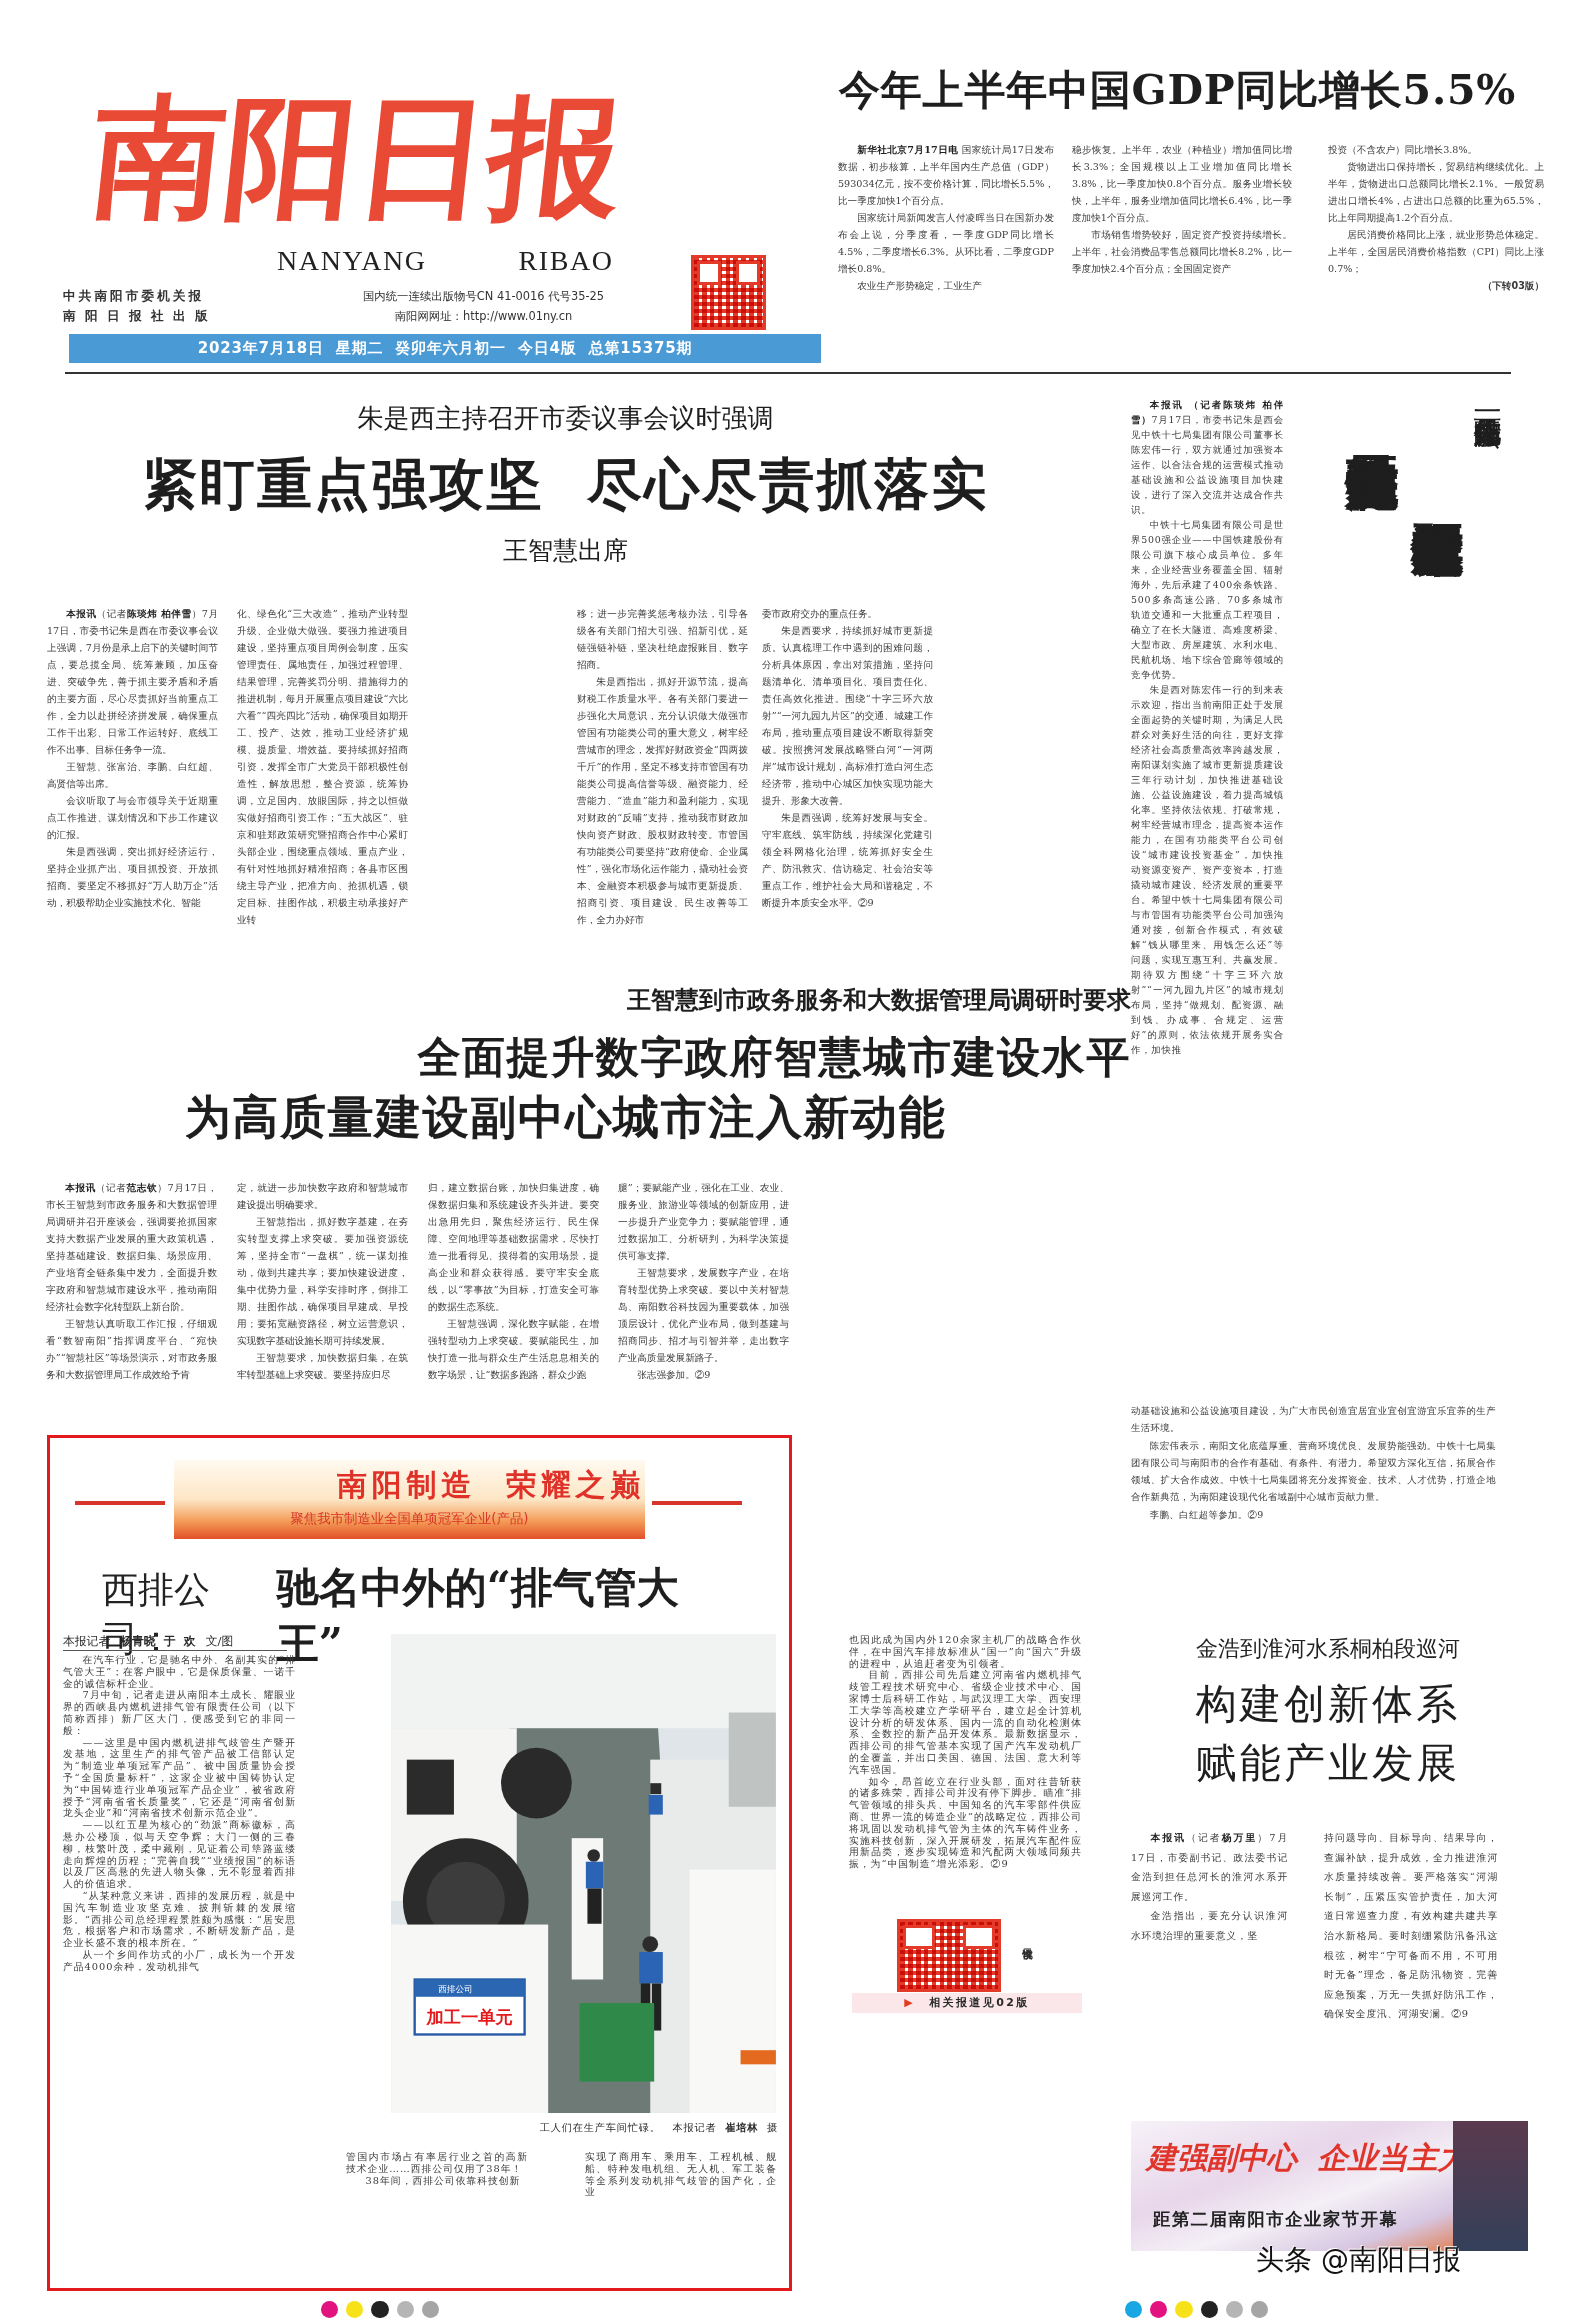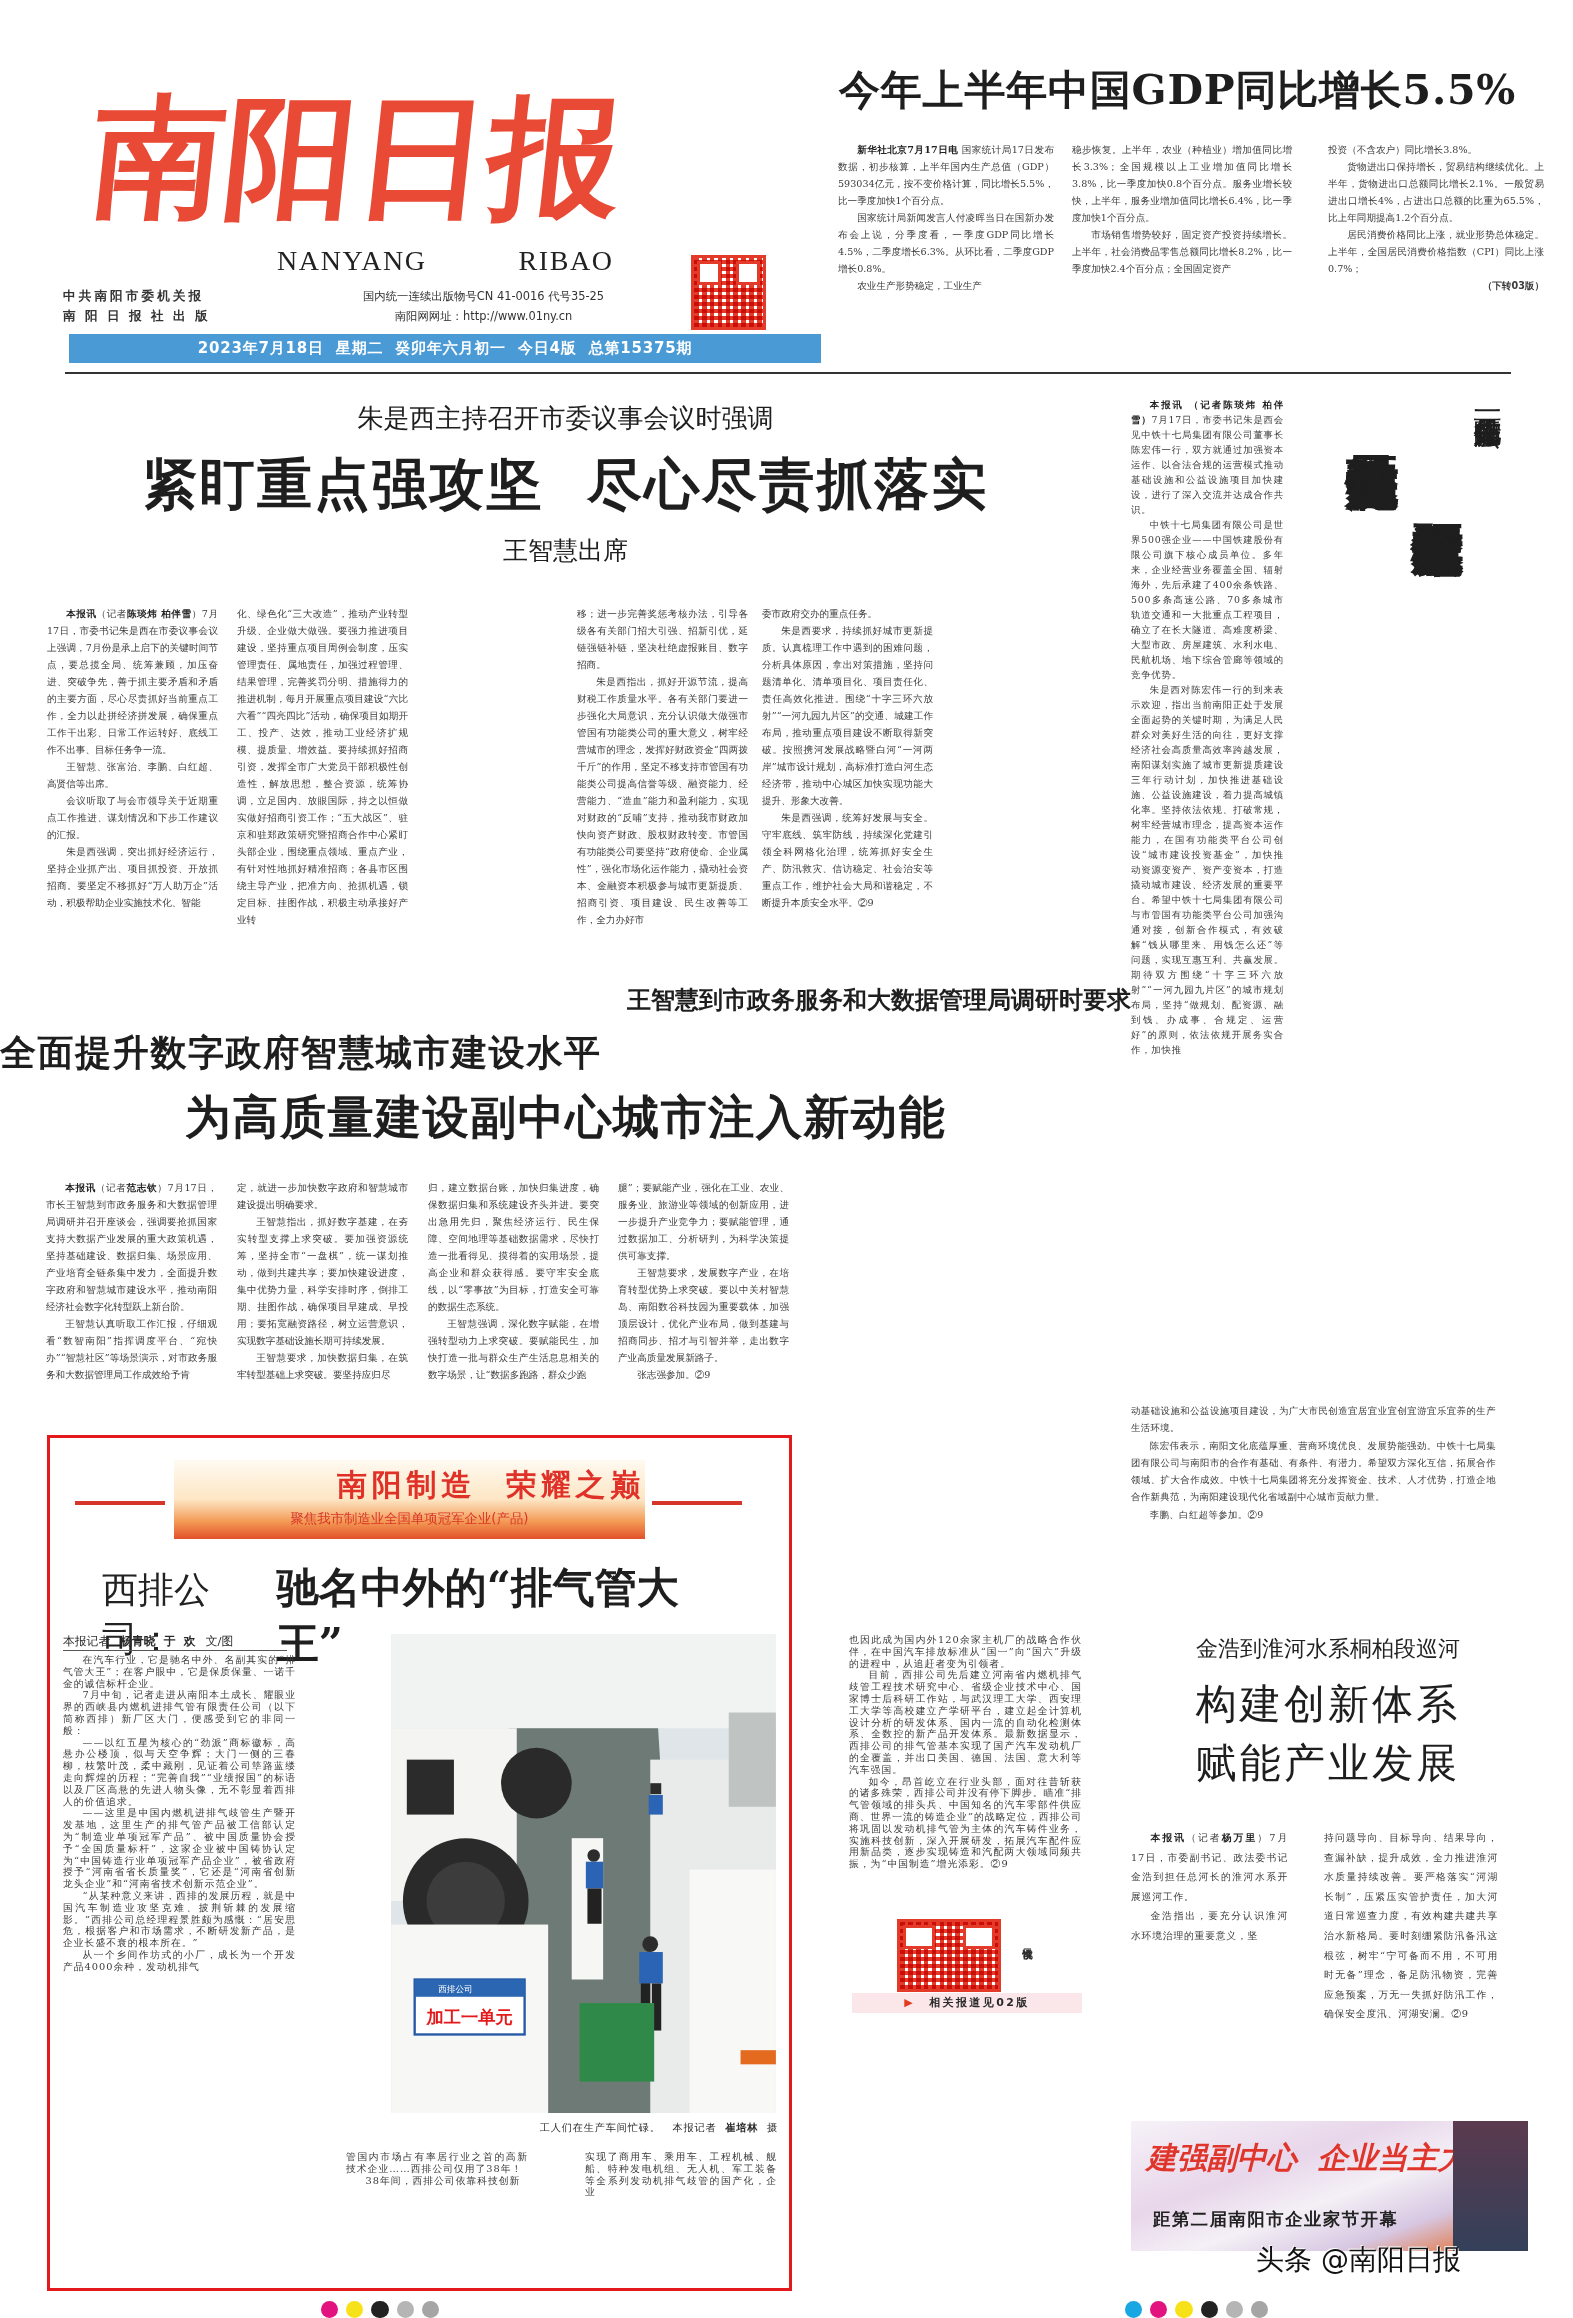--- a/index.html
+++ b/index.html
@@ -106,21 +106,21 @@
 <div class="abs vert head-sans" style="left:1344px;top:416px;font-size:52px;line-height:57px">加快基础设施和公益设施项目建设</div>
 <div class="abs vert head-sans" style="left:1409px;top:483px;font-size:52px;line-height:57px">做活资本运作破解资金瓶颈</div>
 <div class="abs vert head-sans" style="left:1472px;top:397px;font-size:28px;font-weight:normal;line-height:31px">朱是西会见陈宏伟一行</div>
 <div class="abs col" style="left:1131px;top:1402px;width:365px;font-size:9.4px;line-height:17.3px;letter-spacing:0.4px">
   <p class="noind">动基础设施和公益设施项目建设，为广大市民创造宜居宜业宜创宜游宜乐宜养的生产生活环境。</p>
   <p>陈宏伟表示，南阳文化底蕴厚重、营商环境优良、发展势能强劲。中铁十七局集团有限公司与南阳市的合作有基础、有条件、有潜力。希望双方深化互信，拓展合作领域、扩大合作成效。中铁十七局集团将充分发挥资金、技术、人才优势，打造企地合作新典范，为南阳建设现代化省域副中心城市贡献力量。</p>
   <p>李鹏、白红超等参加。②9</p>
 </div>
 
 <div class="abs head-sans" style="left:0;top:984px;width:1131px;text-align:right;font-size:24px">王智慧到市政务服务和大数据管理局调研时要求</div>
-<div class="abs head-sans" style="left:0;top:1029px;width:1131px;text-align:left;font-size:36px;letter-spacing:1.6px">全面提升数字政府智慧城市建设水平</div>
+<div class="abs head-sans" style="left:0;top:1029px;width:1131px;text-align:right;font-size:43px;letter-spacing:1.6px">全面提升数字政府智慧城市建设水平</div>
 <div class="abs head-sans" style="left:0;top:1087px;width:1131px;text-align:center;font-size:46px;letter-spacing:1.6px">为高质量建设副中心城市注入新动能</div>
 
 <div class="abs col" style="left:46px;top:1179px;width:171px">
   <p><b>本报讯</b>（记者<b>范志钦</b>）7月17日，市长王智慧到市政务服务和大数据管理局调研并召开座谈会，强调要抢抓国家支持大数据产业发展的重大政策机遇，坚持基础建设、数据归集、场景应用、产业培育全链条集中发力，全面提升数字政府和智慧城市建设水平，推动南阳经济社会数字化转型跃上新台阶。</p>
   <p>王智慧认真听取工作汇报，仔细观看“数智南阳”指挥调度平台、“宛快办”“智慧社区”等场景演示，对市政务服务和大数据管理局工作成效给予肯</p>
 </div>
 <div class="abs col" style="left:237px;top:1179px;width:171px">
   <p class="noind">定，就进一步加快数字政府和智慧城市建设提出明确要求。</p>
   <p>王智慧指出，抓好数字基建，在夯实转型支撑上求突破。要加强资源统筹，坚持全市“一盘棋”，统一谋划推动，做到共建共享；要加快建设进度，集中优势力量，科学安排时序，倒排工期、挂图作战，确保项目早建成、早投用；要拓宽融资路径，树立运营意识，实现数字基础设施长期可持续发展。</p>
   <p>王智慧要求，加快数据归集，在筑牢转型基础上求突破。要坚持应归尽</p>
@@ -147,22 +147,22 @@
   <span class="head-serif" style="font-size:42px">驰名中外的“排气管大王”</span>
 </div>
 <div class="abs" style="left:63px;top:1634px;width:224px;border-bottom:1.2px solid #555;font-size:11.8px;padding-bottom:0">
   <span>本报记者</span>
   <b style="margin-left:6.3px;white-space:pre">杨青晓  于  欢</b>
   <span style="margin-left:6.3px">文/图</span>
 </div>
 <div class="abs col" style="left:63px;top:1654px;width:233px;font-size:9.8px;line-height:11.8px;letter-spacing:1px">
   <p>在汽车行业，它是驰名中外、名副其实的“排气管大王”；在客户眼中，它是保质保量、一诺千金的诚信标杆企业。</p>
   <p>7月中旬，记者走进从南阳本土成长、耀眼业界的西峡县内燃机进排气管有限责任公司（以下简称西排）新厂区大门，便感受到它的非同一般：</p>
+  <p>——这里是中国内燃机进排气歧管生产暨开发基地，这里生产的排气管产品被工信部认定为“制造业单项冠军产品”、被中国质量协会授予“全国质量标杆”，这家企业被中国铸协认定为“中国铸造行业单项冠军产品企业”，被省政府授予“河南省省长质量奖”，它还是“河南省创新龙头企业”和“河南省技术创新示范企业”。</p>
   <p>——以红五星为核心的“劲派”商标徽标，高悬办公楼顶，似与天空争辉；大门一侧的三春柳，枝繁叶茂，柔中藏刚，见证着公司筚路蓝缕走向辉煌的历程；“完善自我”“业绩报国”的标语以及厂区高悬的先进人物头像，无不彰显着西排人的价值追求。</p>
-  <p>——这里是中国内燃机进排气歧管生产暨开发基地，这里生产的排气管产品被工信部认定为“制造业单项冠军产品”、被中国质量协会授予“全国质量标杆”，这家企业被中国铸协认定为“中国铸造行业单项冠军产品企业”，被省政府授予“河南省省长质量奖”，它还是“河南省创新龙头企业”和“河南省技术创新示范企业”。</p>
   <p>“从某种意义来讲，西排的发展历程，就是中国汽车制造业攻坚克难、披荆斩棘的发展缩影。”西排公司总经理程景胜颇为感慨：“居安思危，根据客户和市场需求，不断研发新产品，是企业长盛不衰的根本所在。”</p>
   <p>从一个乡间作坊式的小厂，成长为一个开发产品4000余种，发动机排气</p>
 </div>
 
 <div class="abs photo">
   <svg width="385" height="479" viewBox="0 0 490 610">
     <rect width="490" height="610" fill="#dfe5e8"></rect>
     <rect x="0" y="0" width="490" height="120" fill="#f1f3f3"></rect>
     <polygon points="150,120 340,120 370,610 80,610" fill="#6d7a76"></polygon>
     <rect x="0" y="120" width="160" height="220" fill="#f4f4f2"></rect>

